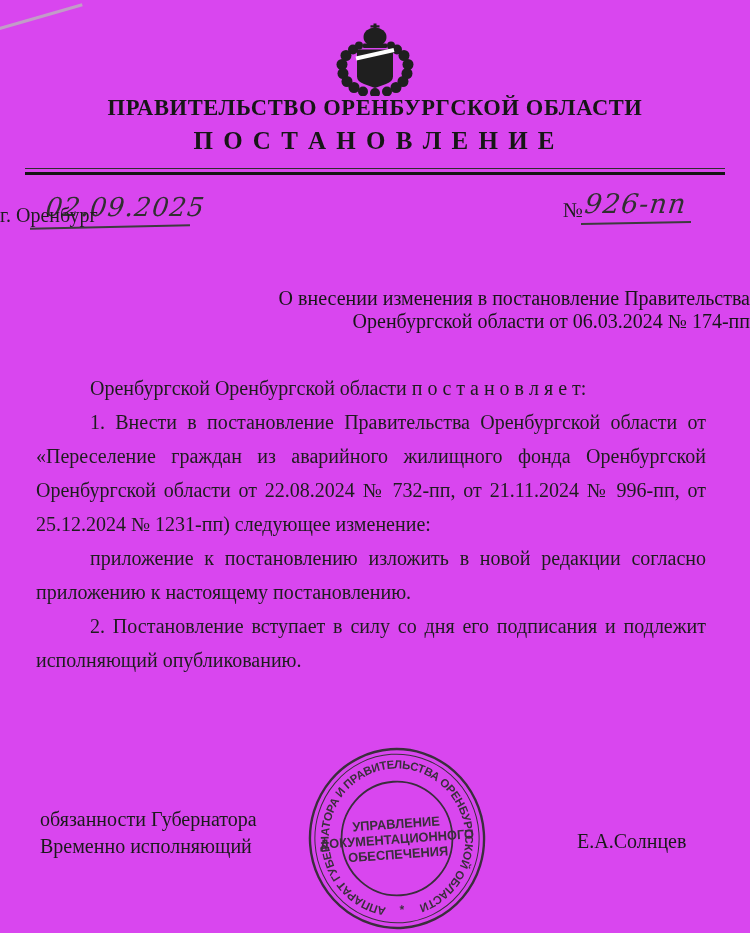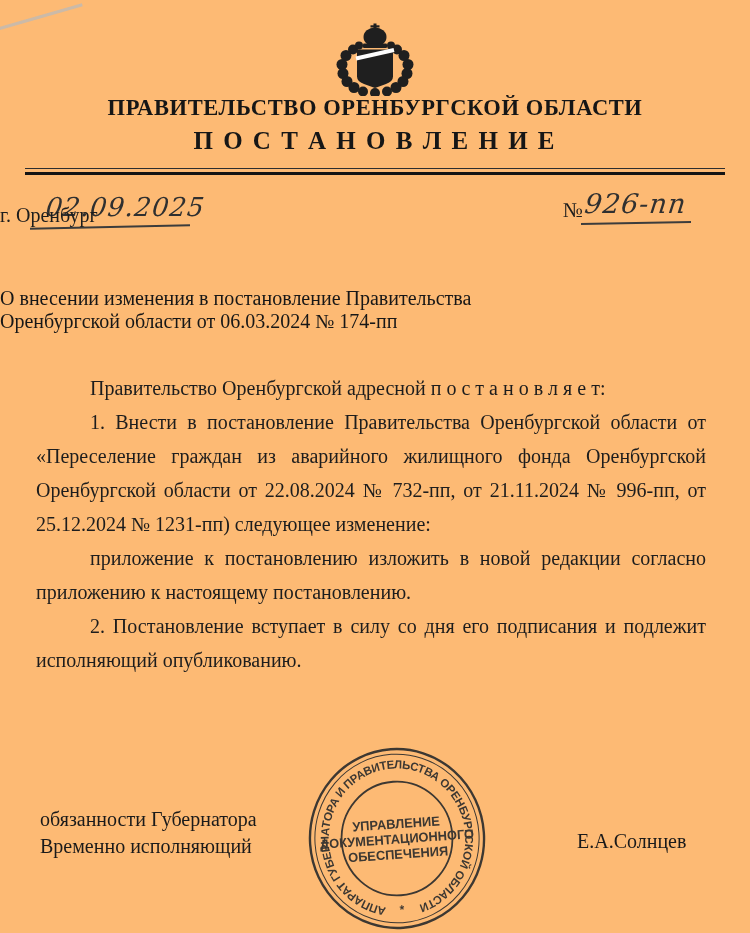--- a/index.html
+++ b/index.html
@@ -1,18 +1,18 @@
 <!DOCTYPE html>
 <html><head>
 <meta charset="utf-8">
 <style>
   html,body { margin:0; padding:0; background:#e8e8e8; }
   .page {
     position:relative; width:750px; height:933px; margin:0 auto;
-    background:#fdba74; overflow:hidden;
+    background:#d946ef; overflow:hidden;
     font-family:"Liberation Serif","DejaVu Serif",serif;
     color:#1d1d1d;
   }
   
   .scratch {
     position:absolute; left:-8px; top:16px; width:92px; height:2.5px;
     background:#b9b9b9; transform:rotate(-16deg); opacity:.75;
   }
   
   .emblem { position:absolute; left:333px; top:23px; width:84px; height:73px; }
@@ -35,21 +35,21 @@
     transform:skewX(-7deg); display:inline-block; letter-spacing:1px;
   }
   .date-hand { position:absolute; left:46px; top:192px; font-size:26px; }
   .date-line { position:absolute; left:30px; top:226px; width:160px; height:1.5px; background:#3c3c3c; transform:rotate(-1.2deg); }
   .place { position:absolute; left:0; right:0; top:204px; font-size:20px; }
   .num-label { position:absolute; left:563px; top:198px; font-size:21px; }
   .num-hand { position:absolute; left:585px; top:188px; font-size:27px; }
   .num-line { position:absolute; left:581px; top:222px; width:110px; height:1.5px; background:#3c3c3c; transform:rotate(-1deg); }
   
   .title {
-    position:absolute; left:0; right:0; top:287px; text-align:left;
+    position:absolute; left:0; right:0; top:287px; text-align:right;
     font-size:20px; line-height:23px; color:#171717;
   }
   
   .body-text { position:absolute; left:36px; width:670px; top:371px; font-size:20px; }
   .bline { line-height:34px; height:34px; text-align:justify; text-align-last:justify; white-space:nowrap; }
   .bline.bline-last { text-align-last:left; white-space:normal; }
   .para .bline:first-child { text-indent:54px; }
   
   .sig-left { position:absolute; left:40px; top:806px; font-size:20px; line-height:27px; color:#1a1a1a; }
   .sig-name { position:absolute; left:577px; top:830px; font-size:20px; color:#1a1a1a; }
@@ -103,21 +103,21 @@
   <div class="num-hand hand">926-пп</div>
   <div class="num-line"></div>
 
   <div class="title">
     <div>О внесении изменения в постановление Правительства</div>
     <div>Оренбургской области от 06.03.2024 № 174-пп</div>
   </div>
 
   <div class="body-text">
     <div class="para">
-        <div class="bline bline-last">Правительство Оренбургской адресной  п о с т а н о в л я е т:</div>
+        <div class="bline bline-last">Оренбургской Оренбургской области  п о с т а н о в л я е т:</div>
       </div>
     <div class="para">
         <div class="bline">1. Внести в постановление Правительства Оренбургской области от</div>
         <div class="bline">«Переселение граждан из аварийного жилищного фонда Оренбургской</div>
         <div class="bline">Оренбургской области от 22.08.2024 № 732-пп, от 21.11.2024 № 996-пп, от</div>
         <div class="bline bline-last">25.12.2024 № 1231-пп) следующее изменение:</div>
       </div>
     <div class="para">
         <div class="bline">приложение к постановлению изложить в новой редакции согласно</div>
         <div class="bline bline-last">приложению к настоящему постановлению.</div>

